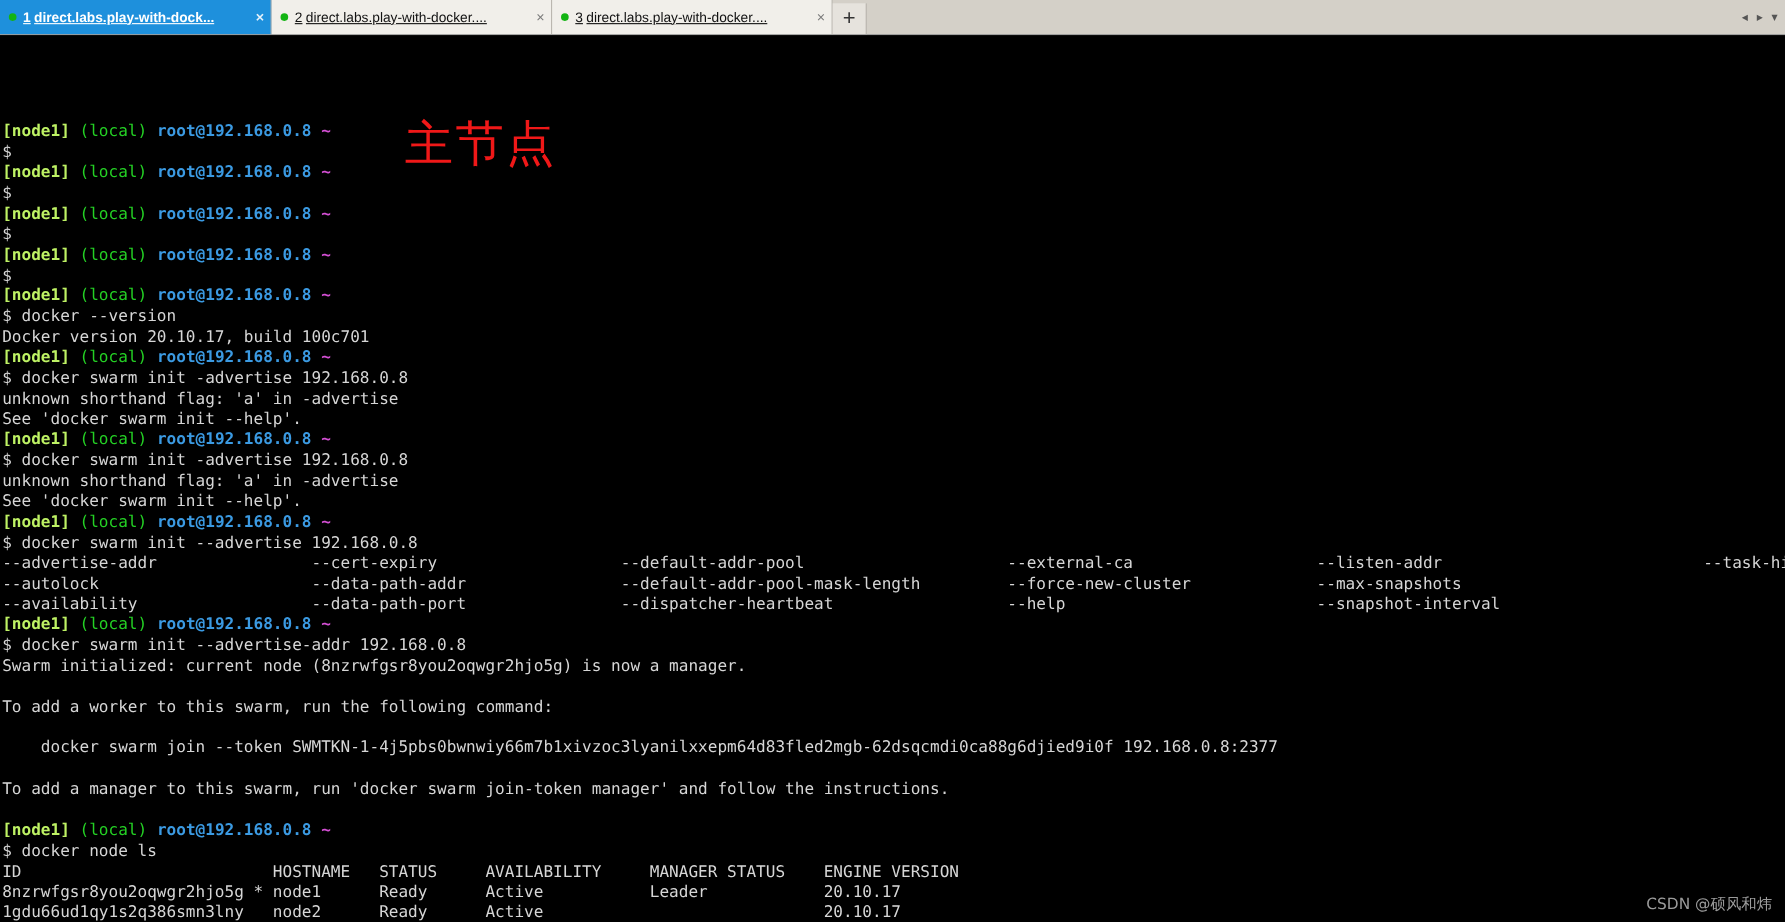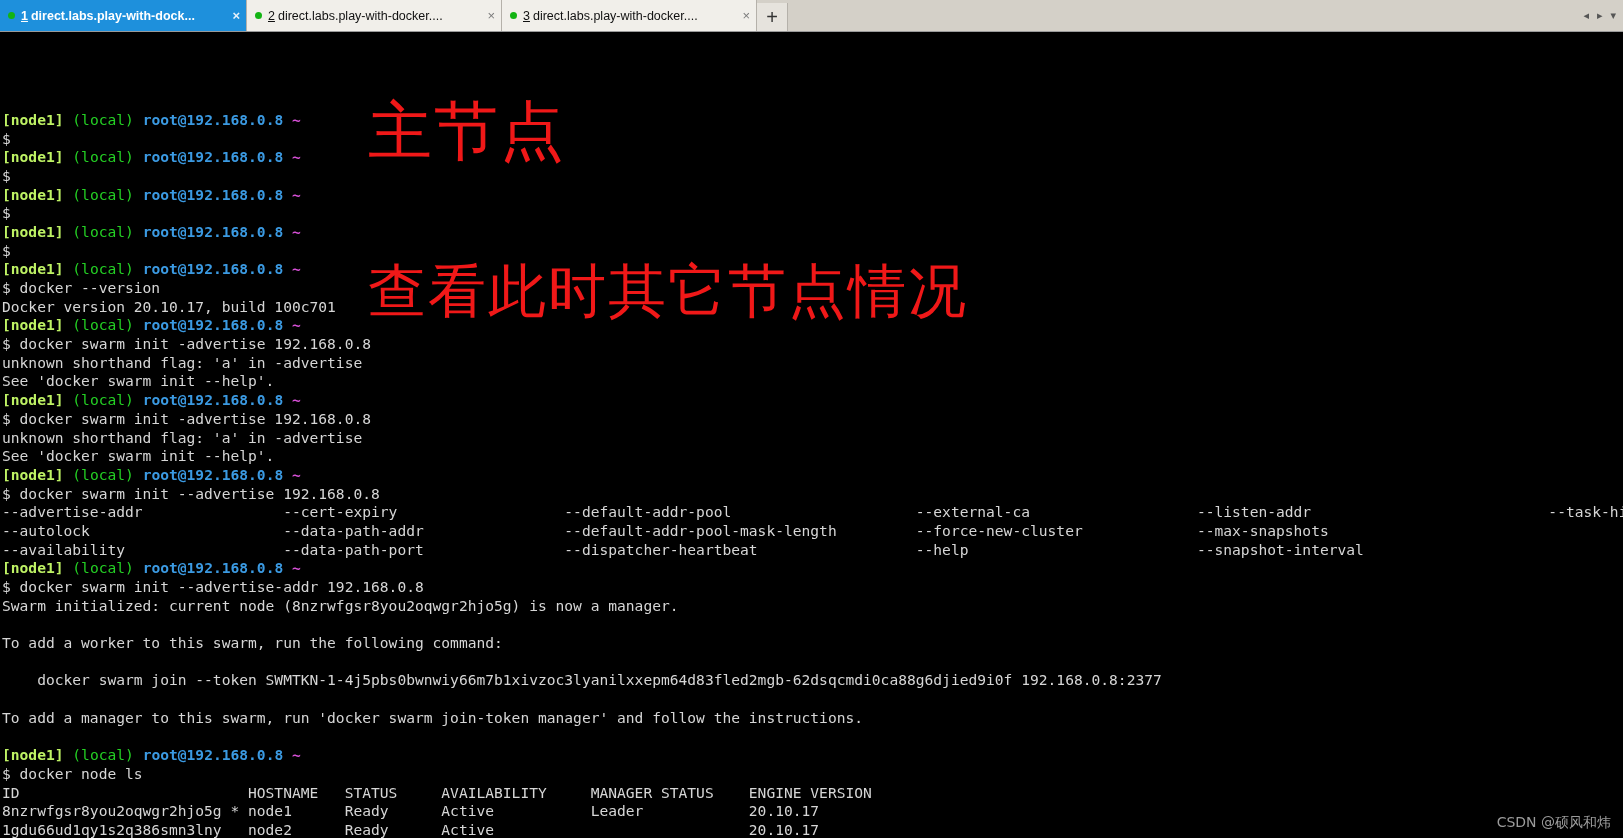--- a/index.html
+++ b/index.html
@@ -46,20 +46,21 @@
     border-radius: 50%;
     background: #13b413;
     margin-right: 6px;
     flex: 0 0 auto;
   }
   .tab-num { text-decoration: underline; margin-right: 3px; }
   .tab-title {
     overflow: hidden;
     text-overflow: ellipsis;
     max-width: 182px;
+    text-decoration: underline;
   }
   .tab.t1 { width: 247px; }
   .tab.t2 { width: 255px; }
   .tab.t3 { width: 255px; }
   .tab-close {
     margin-left: auto;
     padding-left: 10px;
     font-size: 13px;
     color: #7b7b7b;
     line-height: 1;
@@ -107,21 +108,21 @@
 
   
   .annot {
     position: absolute;
     color: #f01818;
     font-family: "DejaVu Sans", "Liberation Sans", sans-serif;
     font-weight: 500;
     letter-spacing: 2px;
     white-space: pre;
   }
-  #annot-1 { left: 368px; top: 90px; font-size: 64px; }
+  #annot-1 { left: 368px; top: 90px; font-size: 44px; }
   #annot-2 { left: 368px; top: 250px; font-size: 58px; }
 
   
   #watermark {
     position: absolute;
     right: 12px; bottom: 6px;
     color: #a9a9a9;
     font-size: 14px;
     font-family: "DejaVu Sans", "Liberation Sans", sans-serif;
     opacity: 0.92;
@@ -161,16 +162,15 @@
     <span>▾</span>
   </div>
 </div>
 
 <div id="terminal">
 
   
   <div id="term-lines"><div class="line"><span class="c-host">[node1]</span> <span class="c-local">(local)</span> <span class="c-user">root@192.168.0.8</span> <span class="c-tilde">~</span></div><div class="line"><span class="c-out">$</span></div><div class="line"><span class="c-host">[node1]</span> <span class="c-local">(local)</span> <span class="c-user">root@192.168.0.8</span> <span class="c-tilde">~</span></div><div class="line"><span class="c-out">$</span></div><div class="line"><span class="c-host">[node1]</span> <span class="c-local">(local)</span> <span class="c-user">root@192.168.0.8</span> <span class="c-tilde">~</span></div><div class="line"><span class="c-out">$</span></div><div class="line"><span class="c-host">[node1]</span> <span class="c-local">(local)</span> <span class="c-user">root@192.168.0.8</span> <span class="c-tilde">~</span></div><div class="line"><span class="c-out">$</span></div><div class="line"><span class="c-host">[node1]</span> <span class="c-local">(local)</span> <span class="c-user">root@192.168.0.8</span> <span class="c-tilde">~</span></div><div class="line"><span class="c-out">$ docker --version</span></div><div class="line"><span class="c-out">Docker version 20.10.17, build 100c701</span></div><div class="line"><span class="c-host">[node1]</span> <span class="c-local">(local)</span> <span class="c-user">root@192.168.0.8</span> <span class="c-tilde">~</span></div><div class="line"><span class="c-out">$ docker swarm init -advertise 192.168.0.8</span></div><div class="line"><span class="c-out">unknown shorthand flag: 'a' in -advertise</span></div><div class="line"><span class="c-out">See 'docker swarm init --help'.</span></div><div class="line"><span class="c-host">[node1]</span> <span class="c-local">(local)</span> <span class="c-user">root@192.168.0.8</span> <span class="c-tilde">~</span></div><div class="line"><span class="c-out">$ docker swarm init -advertise 192.168.0.8</span></div><div class="line"><span class="c-out">unknown shorthand flag: 'a' in -advertise</span></div><div class="line"><span class="c-out">See 'docker swarm init --help'.</span></div><div class="line"><span class="c-host">[node1]</span> <span class="c-local">(local)</span> <span class="c-user">root@192.168.0.8</span> <span class="c-tilde">~</span></div><div class="line"><span class="c-out">$ docker swarm init --advertise 192.168.0.8</span></div><div class="line"><span class="c-out">--advertise-addr                --cert-expiry                   --default-addr-pool                     --external-ca                   --listen-addr                           --task-history-limit</span></div><div class="line"><span class="c-out">--autolock                      --data-path-addr                --default-addr-pool-mask-length         --force-new-cluster             --max-snapshots</span></div><div class="line"><span class="c-out">--availability                  --data-path-port                --dispatcher-heartbeat                  --help                          --snapshot-interval</span></div><div class="line"><span class="c-host">[node1]</span> <span class="c-local">(local)</span> <span class="c-user">root@192.168.0.8</span> <span class="c-tilde">~</span></div><div class="line"><span class="c-out">$ docker swarm init --advertise-addr 192.168.0.8</span></div><div class="line"><span class="c-out">Swarm initialized: current node (8nzrwfgsr8you2oqwgr2hjo5g) is now a manager.</span></div><div class="line"><span class="c-out"> </span></div><div class="line"><span class="c-out">To add a worker to this swarm, run the following command:</span></div><div class="line"><span class="c-out"> </span></div><div class="line"><span class="c-out">    docker swarm join --token SWMTKN-1-4j5pbs0bwnwiy66m7b1xivzoc3lyanilxxepm64d83fled2mgb-62dsqcmdi0ca88g6djied9i0f 192.168.0.8:2377</span></div><div class="line"><span class="c-out"> </span></div><div class="line"><span class="c-out">To add a manager to this swarm, run 'docker swarm join-token manager' and follow the instructions.</span></div><div class="line"><span class="c-out"> </span></div><div class="line"><span class="c-host">[node1]</span> <span class="c-local">(local)</span> <span class="c-user">root@192.168.0.8</span> <span class="c-tilde">~</span></div><div class="line"><span class="c-out">$ docker node ls</span></div><div class="line"><span class="c-out">ID                          HOSTNAME   STATUS     AVAILABILITY     MANAGER STATUS    ENGINE VERSION</span></div><div class="line"><span class="c-out">8nzrwfgsr8you2oqwgr2hjo5g * node1      Ready      Active           Leader            20.10.17</span></div><div class="line"><span class="c-out">1gdu66ud1qy1s2q386smn3lny   node2      Ready      Active                             20.10.17</span></div></div>
 
   <div class="annot" id="annot-1">主节点</div>
-  <div class="annot" id="annot-2">查看此时其它节点情况</div>
 
   <div id="watermark">CSDN @硕风和炜</div>
 </div>
 
 </body></html>

